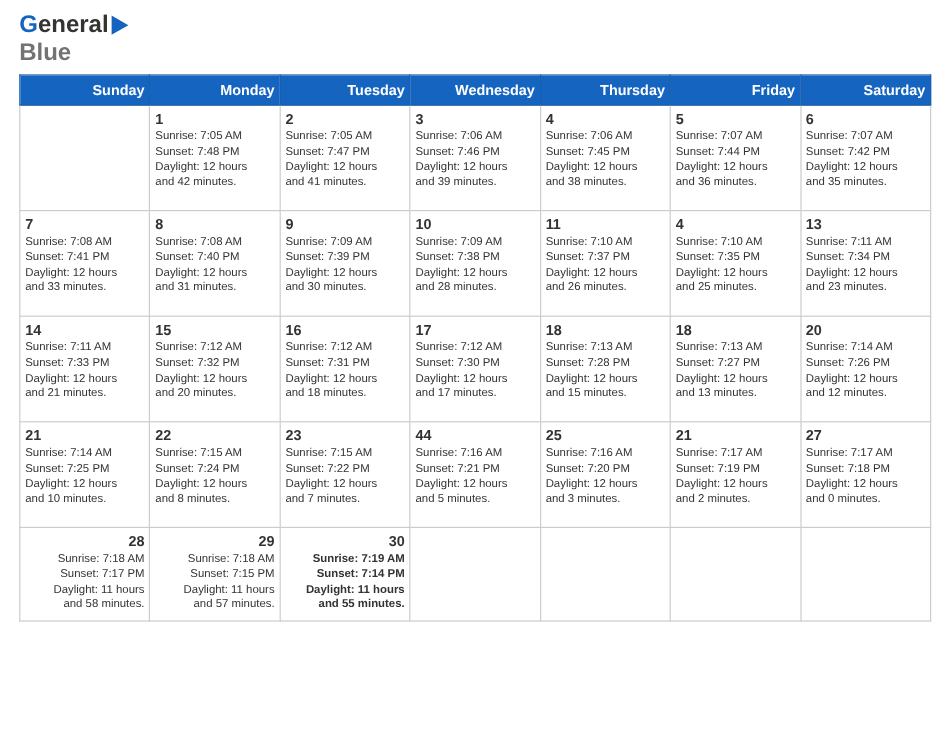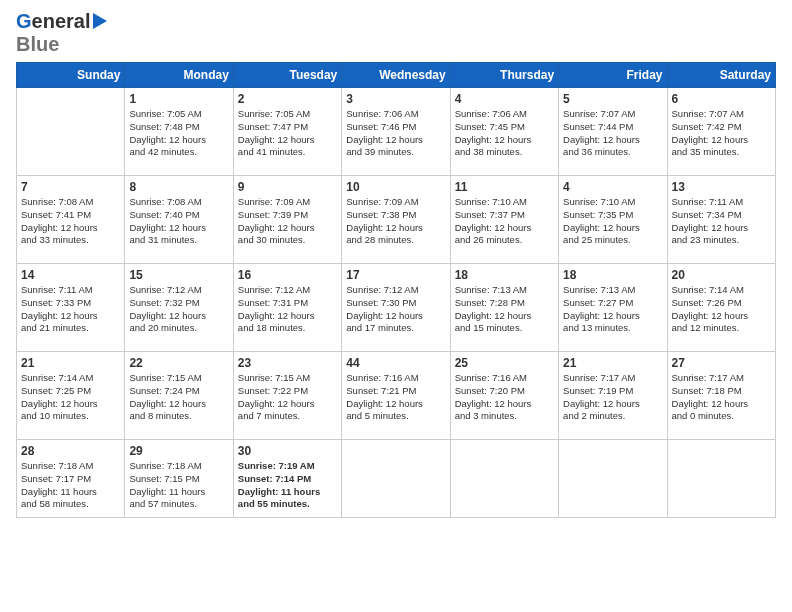--- a/index.html
+++ b/index.html
@@ -75,20 +75,21 @@
     .calendar tbody tr td {
       border: 1px solid #ccc;
       vertical-align: top;
       padding: 4px 4px 4px 4px;
       font-size: 10px;
       color: #333;
       height: 88px;
     }
     .calendar tbody tr:last-child td {
       height: 78px;
+      text-align: right;
     }
     .day-number {
       font-size: 12px;
       font-weight: bold;
       color: #333;
       display: block;
       margin-bottom: 2px;
     }
     .day-info {
       font-size: 9.5px;

